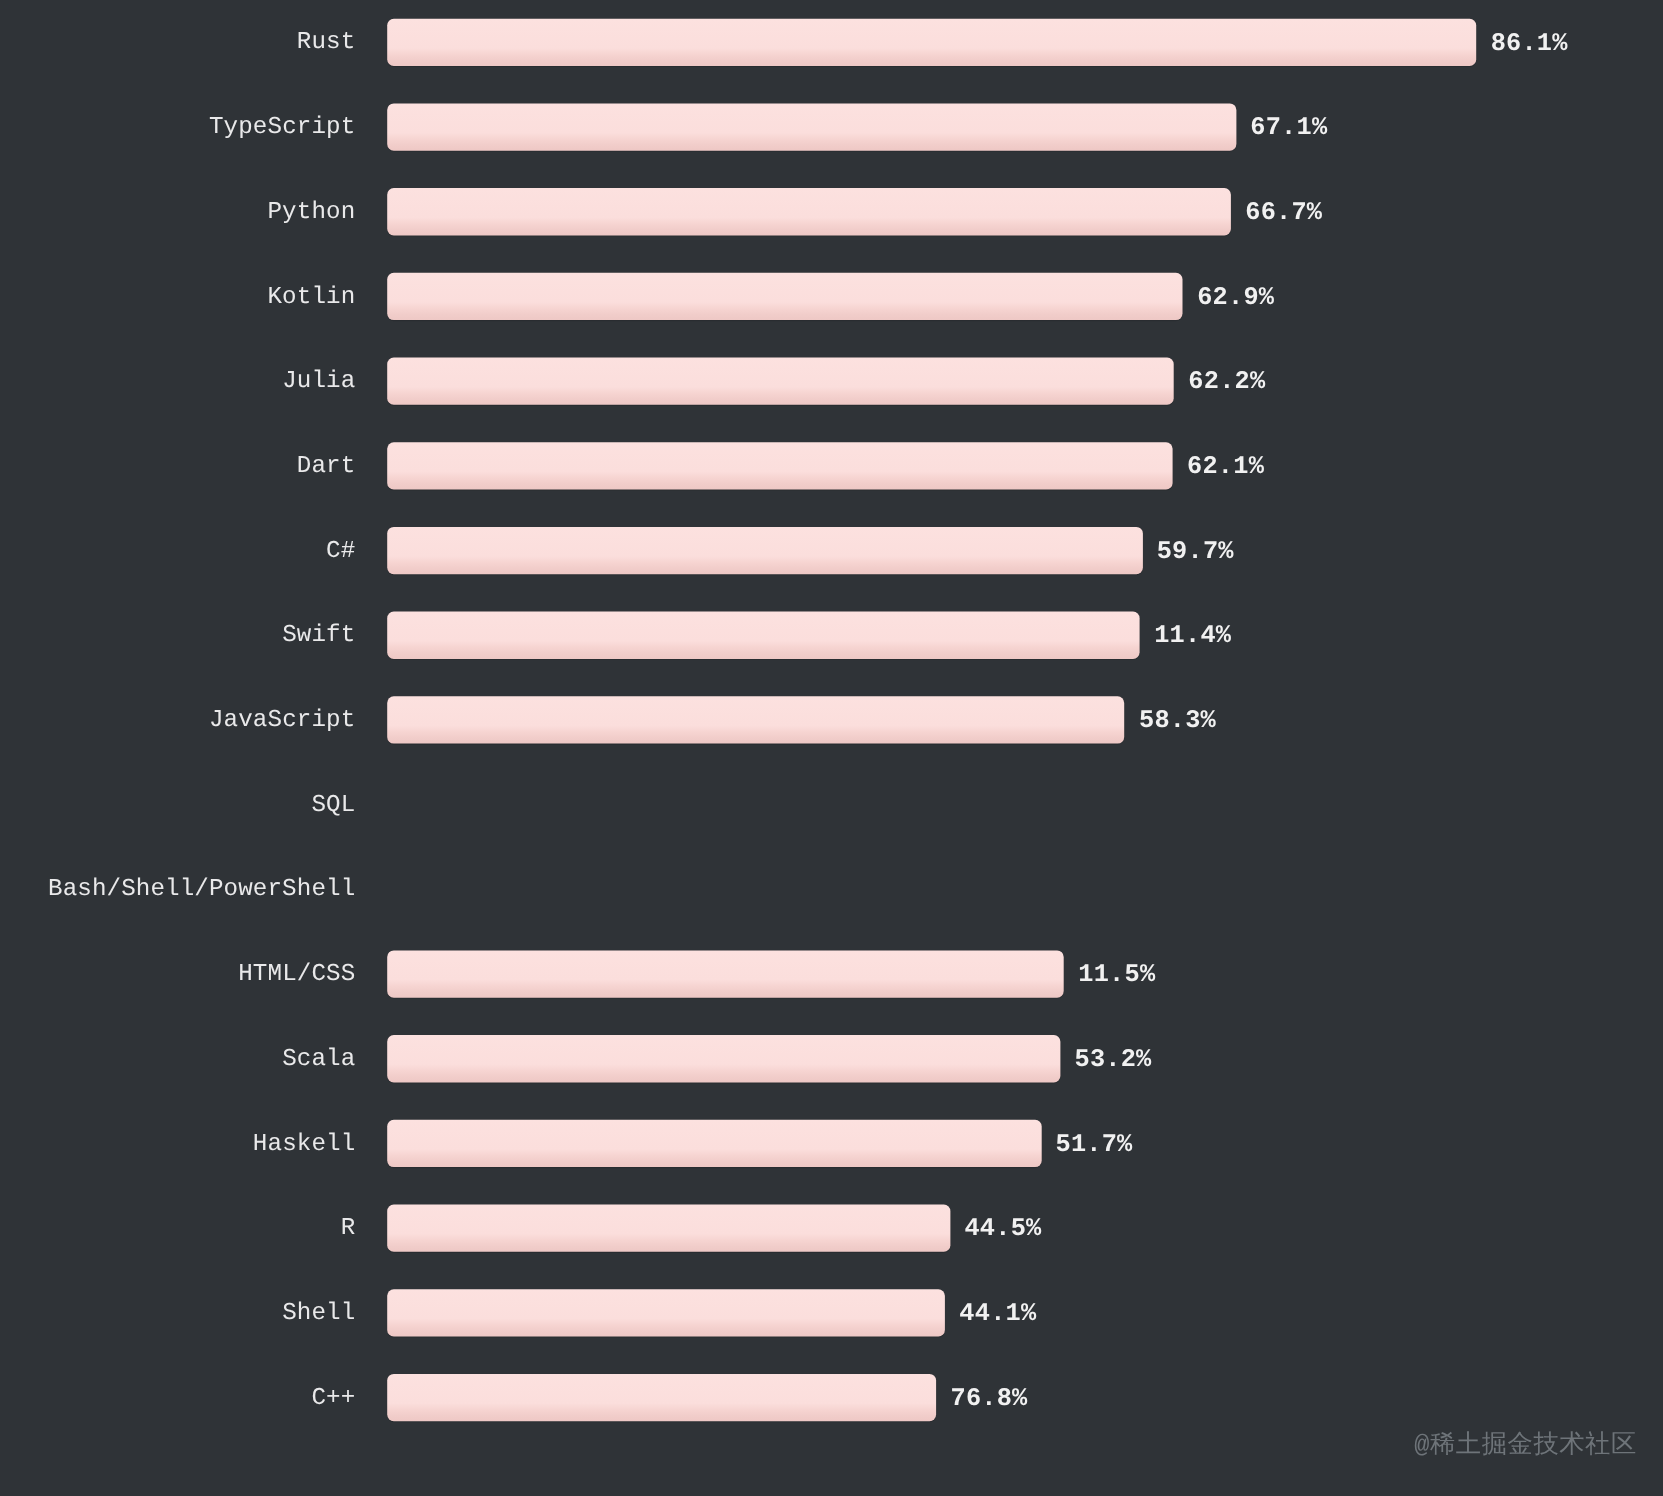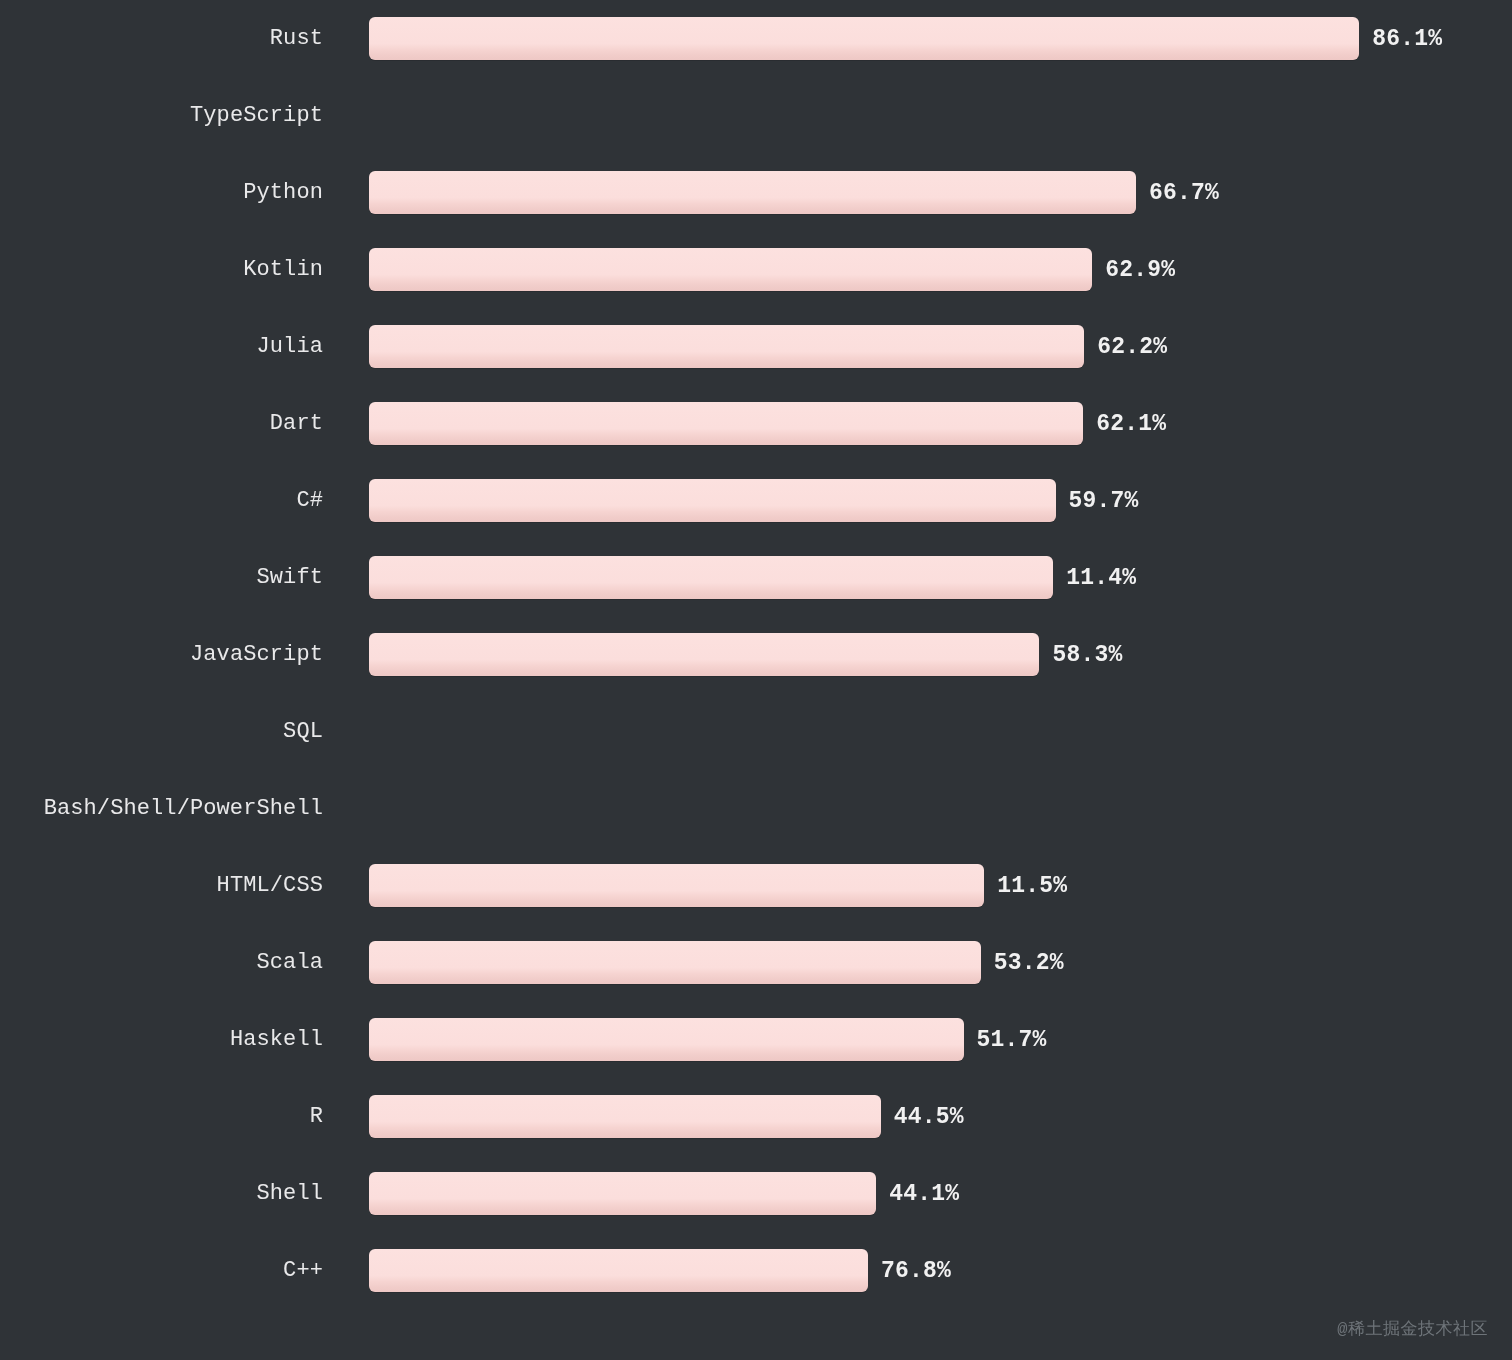--- a/index.html
+++ b/index.html
@@ -38,21 +38,21 @@
     text-align: right;
     white-space: nowrap;
     font-size: 22px;
     font-weight: 400;
     color: #e9e9ea;
     letter-spacing: 0.1px;
   }
 
   .bar-track {
     position: absolute;
-    left: 369px;
+    left: 352px;
     top: 0;
     height: 77px;
     display: flex;
     align-items: center;
   }
 
   .bar {
     height: 43px;
     border-radius: 6px;
     background: linear-gradient(
@@ -71,42 +71,46 @@
     font-size: 23px;
     font-weight: 700;
     color: #f1f1f1;
     white-space: nowrap;
     letter-spacing: 0.2px;
   }
 
   .watermark {
     position: absolute;
     right: 24px;
-    bottom: 20px;
-    font-size: 17px;
+    bottom: 32px;
+    font-size: 23px;
     color: #6e7479;
     white-space: nowrap;
     letter-spacing: 0.5px;
   }
 </style>
 </head>
 <body>
 
 <div id="chart-root">
 
   <div class="rows-layer" id="rows-layer">
       <div class="bar-row">
         <div class="cat-label">Rust</div>
         <div class="bar-track">
           <div class="bar" style="width: 990.15px;"></div>
           <div class="bar-value">86.1%</div>
         </div>
       </div>
       <div class="bar-row">
         <div class="cat-label">TypeScript</div>
+        <div class="bar-track">
+          <div class="bar" style="width: 771.65px;"></div>
+          <div class="bar-value">67.1%</div>
+        </div>
       </div>
       <div class="bar-row">
         <div class="cat-label">Python</div>
         <div class="bar-track">
           <div class="bar" style="width: 767.05px;"></div>
           <div class="bar-value">66.7%</div>
         </div>
       </div>
       <div class="bar-row">
         <div class="cat-label">Kotlin</div>

